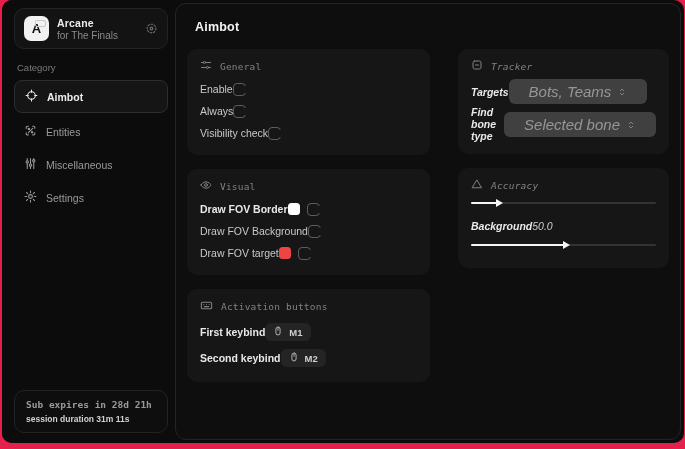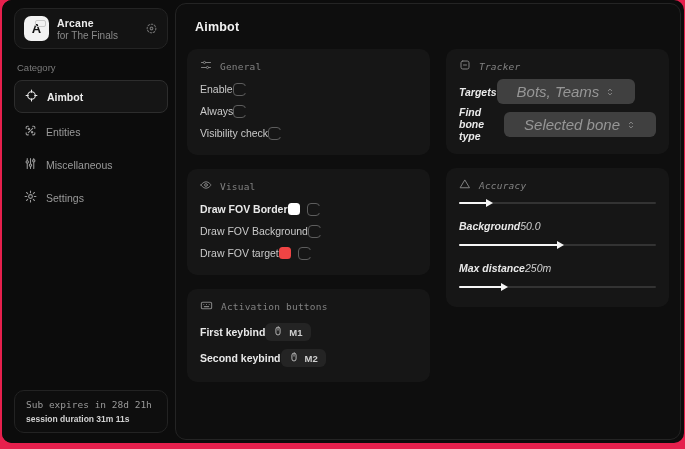--- a/index.html
+++ b/index.html
@@ -41,30 +41,30 @@
   }
   .nav-item.active {
     border:1px solid #2d2d2d; background:#151515; color:#ededed; font-weight:bold;
     padding:8px 10px; margin-bottom:2px;
   }
   .nav-item svg { flex:0 0 auto; }
   .footer-card {
     margin-top:auto; border:1px solid #232323; border-radius:10px;
     padding:8px 11px; background:#0e0e0e;
   }
-  .footer-line1 { font-family:"DejaVu Sans Mono","Liberation Mono",monospace; color:#9a9a9a; font-size:9.5px; }
+  .footer-line1 { font-family:"DejaVu Sans Mono","Liberation Mono",monospace; color:#9a9a9a; font-size:9.5px;font-weight:bold; }
   .footer-line2 { color:#d2d2d2; font-size:8.5px; font-weight:bold; margin-top:4px; }
   
   .main {
     flex:1; margin:3px 3px 3px 1px; border:1px solid #242424;
     border-radius:11px; background:#0e0e0e; padding:14px 11px 10px 11px;
     overflow:hidden;
   }
   .main-title { color:#f3f3f3; font-size:12.5px; font-weight:bold; margin:2px 0 0 8px; letter-spacing:.2px; }
-  .columns { display:flex; gap:16px; margin-top:15px; align-items:flex-start; }
+  .columns { display:flex; gap:28px; margin-top:15px; align-items:flex-start; }
   .col-left { width:243px; flex:0 0 243px; }
   .col-right { flex:1; min-width:0;font-style:italic; }
   .card {
     background:#161616; border-radius:10px; padding:10px 13px 11px 13px;
     margin-bottom:14px;
   }
   .card-header {
     display:flex; align-items:center; gap:8px; color:#828282;
     font-family:"DejaVu Sans Mono","Liberation Mono",monospace; font-size:9.5px;
     margin-bottom:5px; letter-spacing:.2px;
@@ -353,28 +353,18 @@
             <div class="row">
               <span class="row-label strong">Background</span>
               <span class="val">50.0</span>
             </div>
             <div class="slider">
               <span class="track"></span>
               <span class="fill" style="width: 50%;"></span>
             </div>
           </div>
 
-          <div class="slider-row" style="margin-bottom:0">
-            <div class="row">
-              <span class="row-label strong">Max distance</span>
-              <span class="val">250m</span>
-            </div>
-            <div class="slider">
-              <span class="track"></span>
-              <span class="fill" style="width: 22%;"></span>
-            </div>
-          </div>
         </div>
 
       </div>
     </div>
   </div>
 </div>
 
 </body></html>

